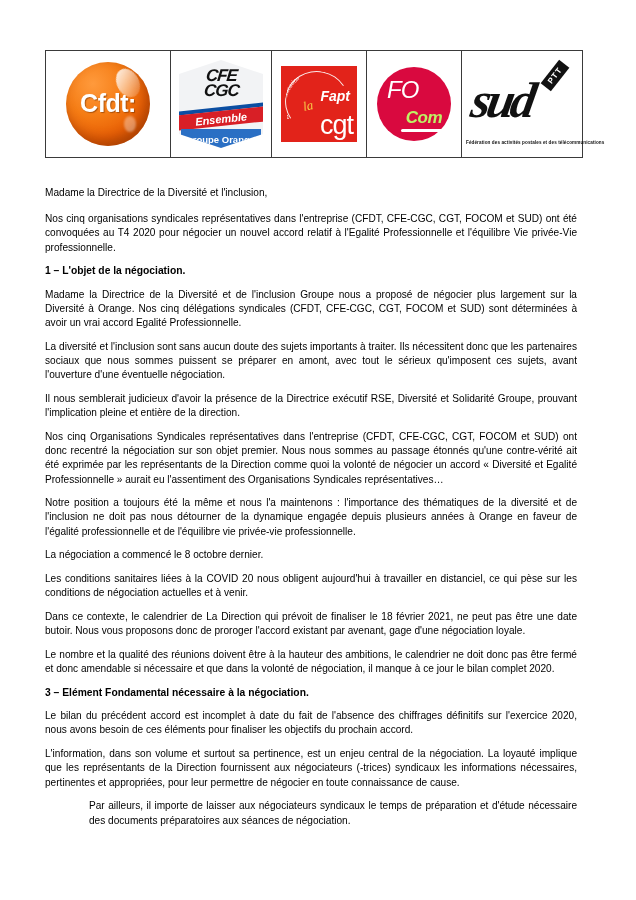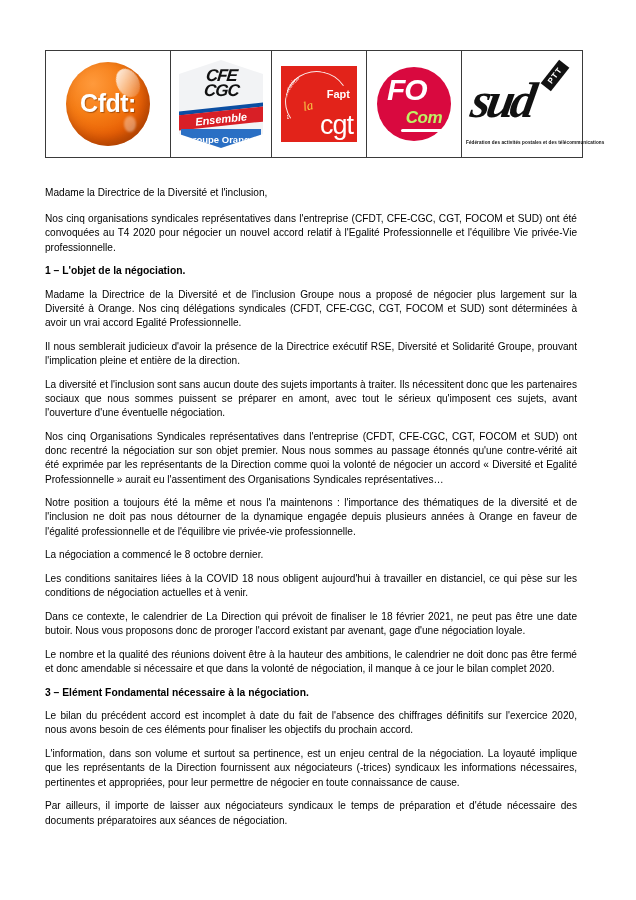--- a/index.html
+++ b/index.html
@@ -195,21 +195,22 @@
     font-style: italic;
     font-size: 6.2px;
     fill: #ffffff;
   }
   .cgt-fapt {
     position: absolute;
     right: 7px;
     top: 22px;
     font-family: "Liberation Sans", sans-serif;
     font-weight: bold;
-    font-size: 11px;
+    font-style: italic;
+    font-size: 14px;
     color: #ffffff;
   }
   .cgt-la {
     position: absolute;
     left: 22px;
     top: 32px;
     font-family: "Liberation Serif", serif;
     font-style: italic;
     font-size: 13px;
     color: #f7c948;
@@ -234,23 +235,23 @@
     width: 74px;
     height: 74px;
     border-radius: 50%;
     background: #d9093f;
   }
   .fo-fo {
     position: absolute;
     left: 10px;
     top: 11px;
     font-family: "Liberation Sans", sans-serif;
-    font-weight: bold;
-    font-style: italic;
-    font-size: 30px;
+    font-weight: normal;
+    font-style: italic;
+    font-size: 24px;
     line-height: 24px;
     color: #ffffff;
     letter-spacing: -1px;
   }
   .fo-com {
     position: absolute;
     right: 9px;
     bottom: 13px;
     font-family: "Liberation Sans", sans-serif;
     font-weight: bold;
@@ -330,21 +331,21 @@
     font-size: 10.1px;
     line-height: 14.2px;
     text-align: justify;
     margin: 0 0 9.5px 0;
     color: #000000;
   }
   .salutation {
     text-align: left;
     margin-bottom: 12px;
   }
-  .para.last { margin-bottom: 0; }
+  .para.last { margin-bottom: 0; margin-left: 44px; }
   .heading {
     font-size: 10.3px;
     line-height: 14px;
     font-weight: bold;
     margin: 0 0 9.5px 0;
     color: #000000;
   }
 </style>
 </head>
 <body>
@@ -419,27 +420,27 @@
     </table>
 
   <div class="letter">
 
     <p class="salutation">Madame la Directrice de la Diversité et l'inclusion,</p>
 
     <p class="para">Nos cinq organisations syndicales représentatives dans l'entreprise (CFDT, CFE-CGC, CGT, FOCOM et SUD) ont été convoquées au T4 2020 pour négocier un nouvel accord relatif à l'Egalité Professionnelle et l'équilibre Vie privée-Vie professionnelle.</p>
 
     <p class="heading">1 – L'objet de la négociation.</p>
     <p class="para">Madame la Directrice de la Diversité et de l'inclusion Groupe nous a proposé de négocier plus largement sur la Diversité à Orange. Nos cinq délégations syndicales (CFDT, CFE-CGC, CGT, FOCOM et SUD) sont déterminées à avoir un vrai accord Egalité Professionnelle.</p>
+    <p class="para">La diversité et l'inclusion sont sans aucun doute des sujets importants à traiter. Ils nécessitent donc que les partenaires sociaux que nous sommes puissent se préparer en amont, avec tout le sérieux qu'imposent ces sujets, avant l'ouverture d'une éventuelle négociation.</p>
     <p class="para">Il nous semblerait judicieux d'avoir la présence de la Directrice exécutif RSE, Diversité et Solidarité Groupe, prouvant l'implication pleine et entière de la direction.</p>
-    <p class="para">La diversité et l'inclusion sont sans aucun doute des sujets importants à traiter. Ils nécessitent donc que les partenaires sociaux que nous sommes puissent se préparer en amont, avec tout le sérieux qu'imposent ces sujets, avant l'ouverture d'une éventuelle négociation.</p>
     <p class="para">Nos cinq Organisations Syndicales représentatives dans l'entreprise (CFDT, CFE-CGC, CGT, FOCOM et SUD) ont donc recentré la négociation sur son objet premier. Nous nous sommes au passage étonnés qu'une contre-vérité ait été exprimée par les représentants de la Direction comme quoi la volonté de négocier un accord « Diversité et Egalité Professionnelle » aurait eu l'assentiment des Organisations Syndicales représentatives…</p>
     <p class="para">Notre position a toujours été la même et nous l'a maintenons : l'importance des thématiques de la diversité et de l'inclusion ne doit pas nous détourner de la dynamique engagée depuis plusieurs années à Orange en faveur de l'égalité professionnelle et de l'équilibre vie privée-vie professionnelle.</p>
 
     <p class="para">La négociation a commencé le 8 octobre dernier.</p>
-    <p class="para">Les conditions sanitaires liées à la COVID 18 nous obligent aujourd'hui à travailler en distanciel, ce qui pèse sur les conditions de négociation actuelles et à venir.</p>
+    <p class="para">Les conditions sanitaires liées à la COVID 20 nous obligent aujourd'hui à travailler en distanciel, ce qui pèse sur les conditions de négociation actuelles et à venir.</p>
     <p class="para">Dans ce contexte, le calendrier de La Direction qui prévoit de finaliser le 18 février 2021, ne peut pas être une date butoir. Nous vous proposons donc de proroger l'accord existant par avenant, gage d'une négociation loyale.</p>
     <p class="para">Le nombre et la qualité des réunions doivent être à la hauteur des ambitions, le calendrier ne doit donc pas être fermé et donc amendable si nécessaire et que dans la volonté de négociation, il manque à ce jour le bilan complet 2020.</p>
 
     <p class="heading">3 – Elément Fondamental nécessaire à la négociation.</p>
     <p class="para">Le bilan du précédent accord est incomplet à date du fait de l'absence des chiffrages définitifs sur l'exercice 2020, nous avons besoin de ces éléments pour finaliser les objectifs du prochain accord.</p>
     <p class="para">L'information, dans son volume et surtout sa pertinence, est un enjeu central de la négociation. La loyauté implique que les représentants de la Direction fournissent aux négociateurs (-trices) syndicaux les informations nécessaires, pertinentes et appropriées, pour leur permettre de négocier en toute connaissance de cause.</p>
     <p class="para last">Par ailleurs, il importe de laisser aux négociateurs syndicaux le temps de préparation et d'étude nécessaire des documents préparatoires aux séances de négociation.</p>
 
   </div>
 </div>

